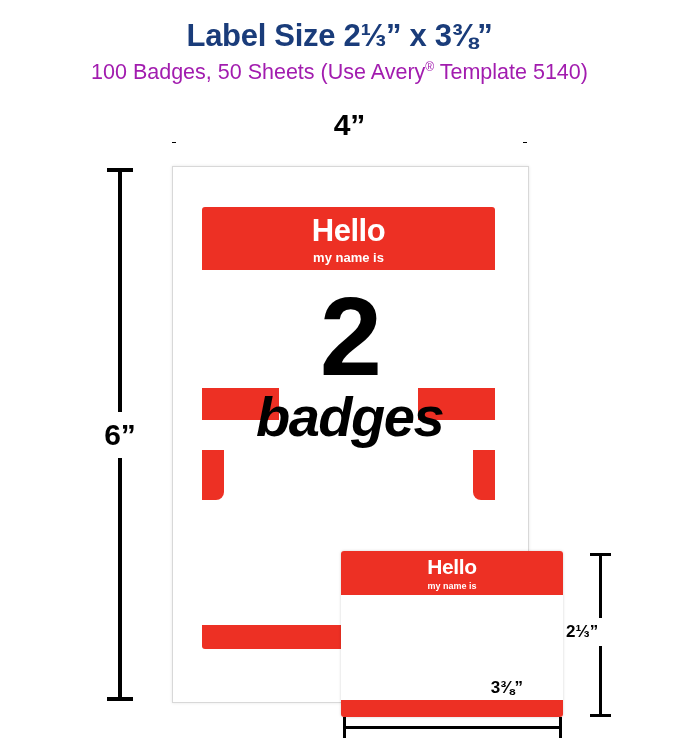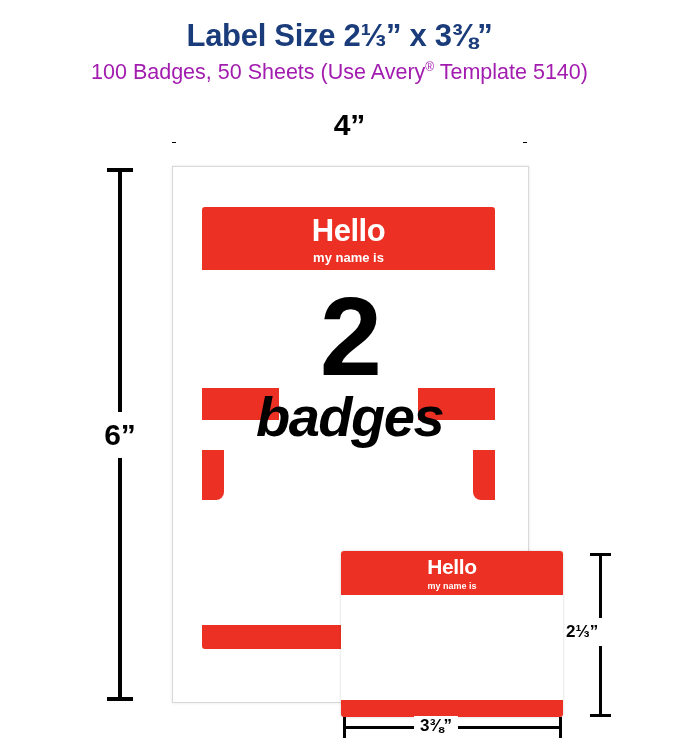--- a/index.html
+++ b/index.html
@@ -270,23 +270,23 @@
     white-space: nowrap;
   }
 
   
   .dim-b-bar  { left: 343px; top: 726px; width: 219px; height: 3px; }
   .dim-b-lcap { left: 343px; top: 717px; width: 3px; height: 21px; }
   .dim-b-rcap { left: 559px; top: 717px; width: 3px; height: 21px; }
   .dim-b-label {
     position: absolute;
     left: 343px;
-    top: 716px;
+    top: 678px;
     width: 186px;
-    text-align: center;
+    text-align: right;
     font-size: 17px;
     font-weight: bold;
     white-space: nowrap;
   }
   .dim-b-label span { background: #fff; padding: 0 6px; }
 </style>
 </head>
 <body>
 
 <div class="header">

